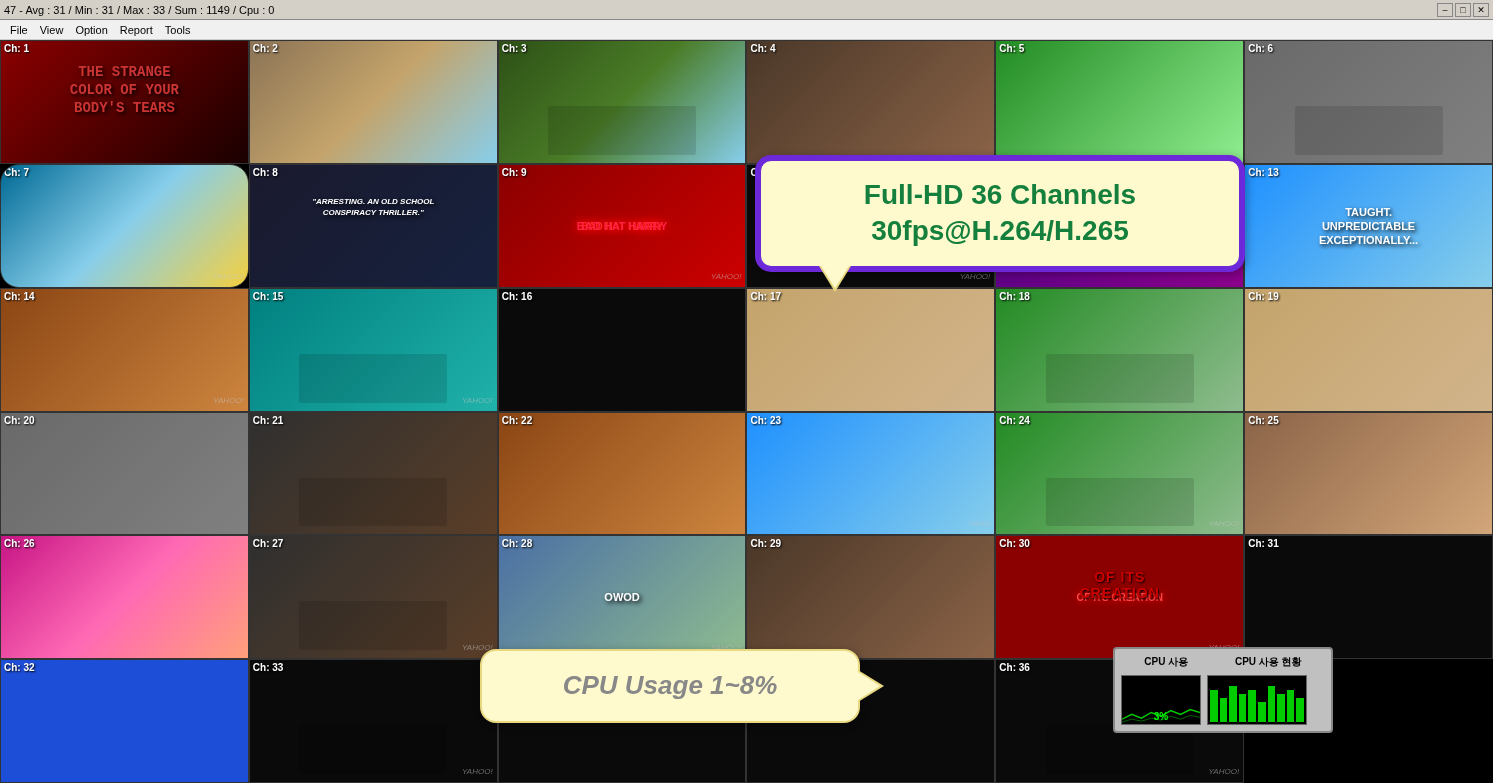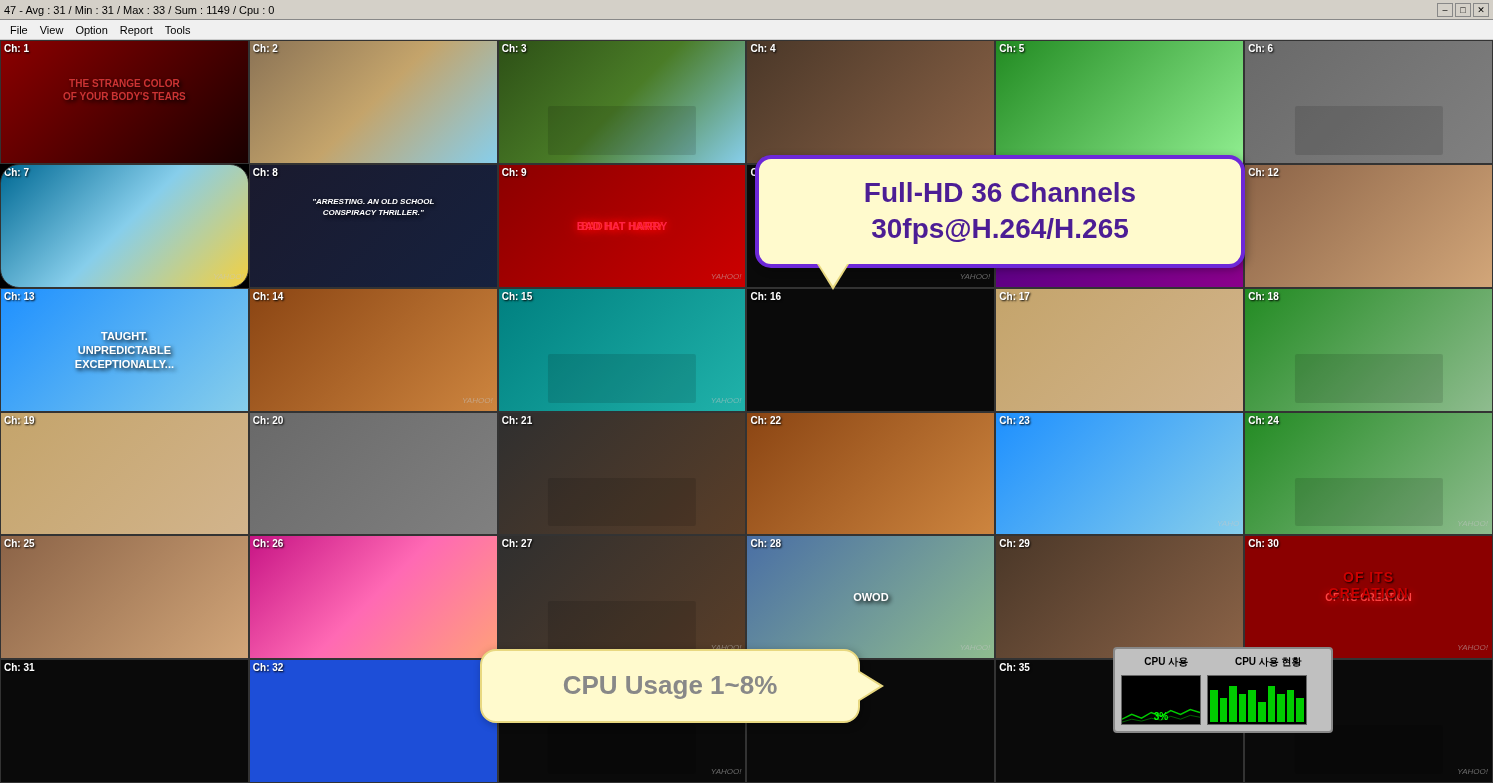--- a/index.html
+++ b/index.html
@@ -104,25 +104,25 @@
       font-size: 28px;
       font-weight: bold;
       text-align: center;
       line-height: 1.3;
       z-index: 100;
       box-shadow: 2px 2px 8px rgba(0,0,0,0.3);
     }
 
     #callout-hd {
       background: #fffacd;
-      border: 4px solid #6d28d9;
+      border: 6px solid #6d28d9;
       top: 155px;
       left: 755px;
       width: 490px;
-      color: #4c1d95;
+      color: #15803d;
     }
     #callout-hd::after {
       content: '';
       position: absolute;
       bottom: -22px;
       left: 60px;
       border-left: 14px solid transparent;
       border-right: 14px solid transparent;
       border-top: 22px solid #fffacd;
     }
@@ -138,20 +138,21 @@
 
     #callout-cpu {
       background: #fffacd;
       border: 2px solid #e8d880;
       bottom: 60px;
       left: 480px;
       width: 380px;
       font-size: 26px;
       color: #888;
       padding: 18px 24px;
+      font-style: italic;
     }
     #callout-cpu::after {
       content: '';
       position: absolute;
       right: -22px;
       top: 50%;
       transform: translateY(-50%);
       border-top: 14px solid transparent;
       border-bottom: 14px solid transparent;
       border-left: 22px solid #fffacd;
@@ -261,21 +262,21 @@
     <div class="menu-item">File</div>
     <div class="menu-item">View</div>
     <div class="menu-item">Option</div>
     <div class="menu-item">Report</div>
     <div class="menu-item">Tools</div>
   </div>
 
 <div id="grid">
     <div class="channel-cell" style="background: linear-gradient(135deg, rgb(139, 0, 0), rgb(26, 0, 0));">
       <div class="channel-label">Ch: 1</div>
-      <div class="thumb-center-text" style="color: rgb(204, 51, 51); font-size: 10px; top: 40%;">THE STRANGE COLOR
+      <div class="thumb-center-text" style="color: rgb(204, 51, 51); font-size: 14px; top: 40%; font-family: Liberation Mono, monospace;">THE STRANGE COLOR
 OF YOUR BODY'S TEARS</div>
     </div>
     <div class="channel-cell" style="background: linear-gradient(135deg, rgb(139, 115, 85), rgb(196, 164, 107) 50%, rgb(135, 206, 235));">
       <div class="channel-label">Ch: 2</div>
       <div style="position: absolute; bottom: 8px; left: 50%; transform: translateX(-50%); width: 60%; height: 40%; opacity: 0.4; border-radius: 2px;"></div>
     </div>
     <div class="channel-cell" style="background: linear-gradient(135deg, rgb(45, 80, 22), rgb(74, 124, 39) 50%, rgb(135, 206, 235));">
       <div class="channel-label">Ch: 3</div>
       <div style="position: absolute; bottom: 8px; left: 50%; transform: translateX(-50%); width: 60%; height: 40%; opacity: 0.4; border-radius: 2px; background: rgba(0, 0, 0, 0.3);"></div>
     </div>
@@ -306,23 +307,20 @@
       <div class="thumb-center-text" style="color: rgb(255, 68, 68); text-shadow: rgb(255, 0, 0) 0px 0px 8px; font-size: 10px;">BAD HAT HARRY</div>
       <div class="yahoo-mark">YAHOO!</div>
       <div style="position: absolute; top: 50%; left: 50%; transform: translate(-50%, -50%); color: rgb(255, 34, 68); font-size: 11px; font-weight: bold; text-shadow: rgb(255, 0, 0) 0px 0px 8px, rgb(255, 0, 0) 0px 0px 16px; white-space: nowrap;">BAD HAT HARRY</div>
     </div>
     <div class="channel-cell" style="background-color: rgb(10, 10, 10);">
       <div class="channel-label">Ch: 10</div>
       <div class="yahoo-mark">YAHOO!</div>
     </div>
     <div class="channel-cell" style="background: linear-gradient(135deg, rgb(75, 0, 130), rgb(139, 0, 139));">
       <div class="channel-label">Ch: 11</div>
-    </div>
-    <div class="channel-cell" style="background: linear-gradient(135deg, rgb(139, 99, 71), rgb(210, 166, 121));">
-      <div class="channel-label">Ch: 12</div>
     </div>
     <div class="channel-cell" style="background: linear-gradient(135deg, rgb(30, 144, 255), rgb(135, 206, 235));">
       <div class="channel-label">Ch: 13</div>
       <div class="thumb-center-text">TAUGHT. UNPREDICTABLE
 EXCEPTIONALLY...</div>
     </div>
     <div class="channel-cell" style="background: linear-gradient(135deg, rgb(139, 69, 19), rgb(205, 133, 63));">
       <div class="channel-label">Ch: 14</div>
       <div class="yahoo-mark">YAHOO!</div>
       <div style="position: absolute; bottom: 8px; left: 50%; transform: translateX(-50%); width: 60%; height: 40%; opacity: 0.4; border-radius: 2px;"></div>

